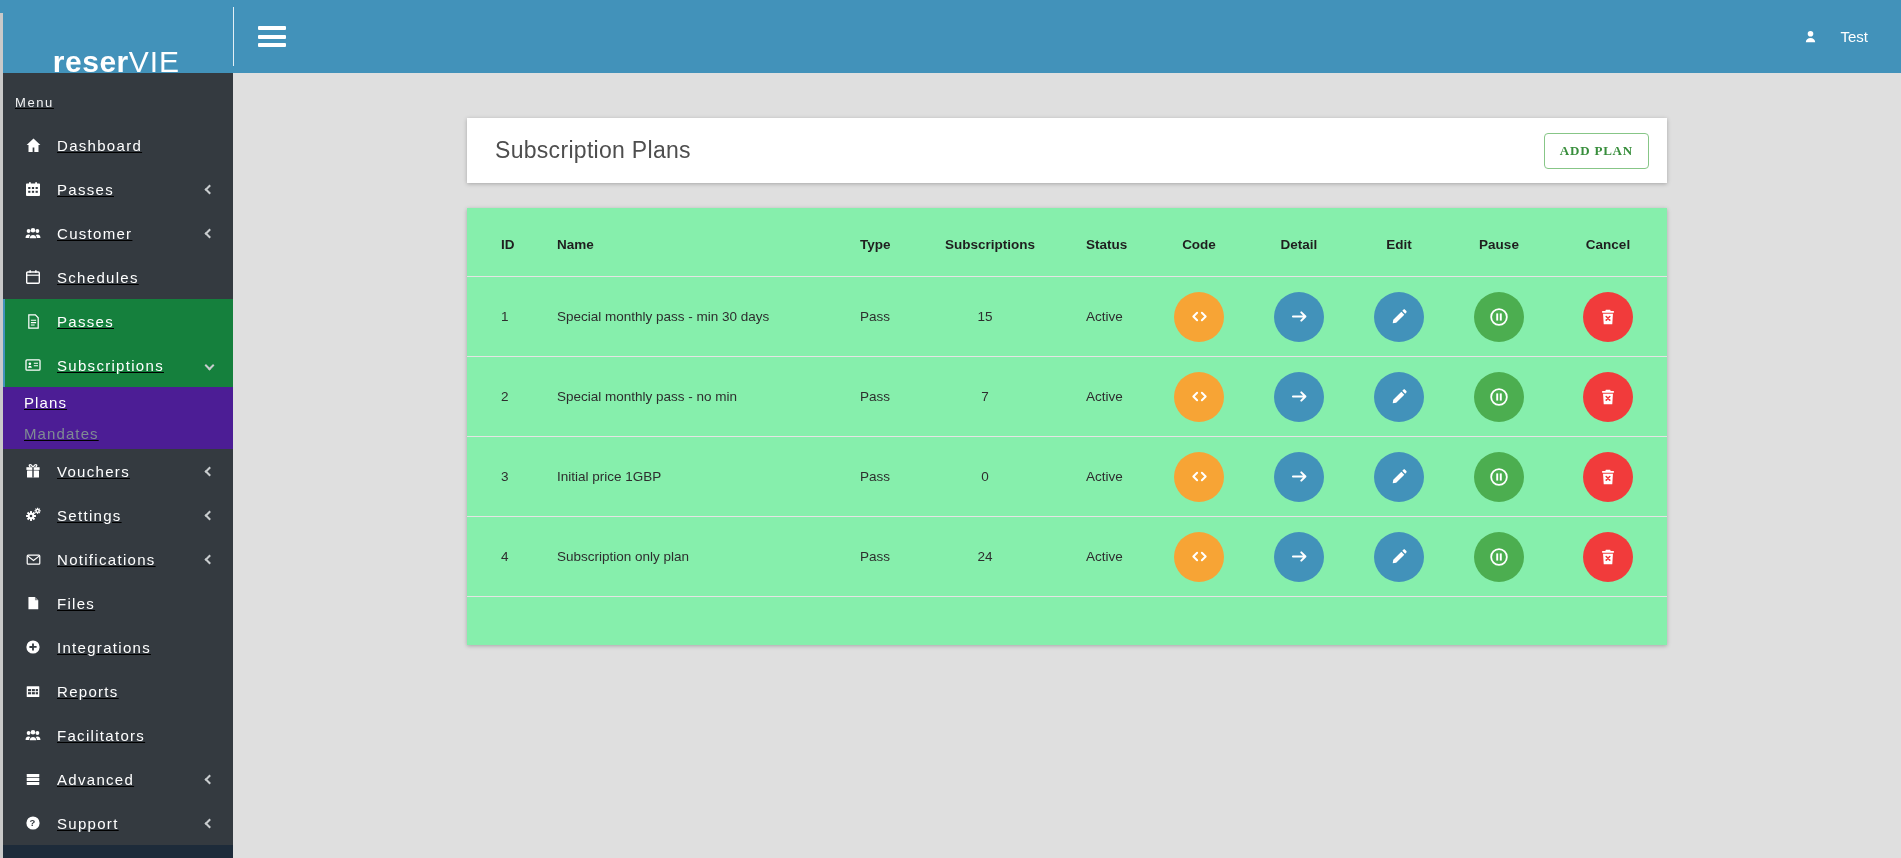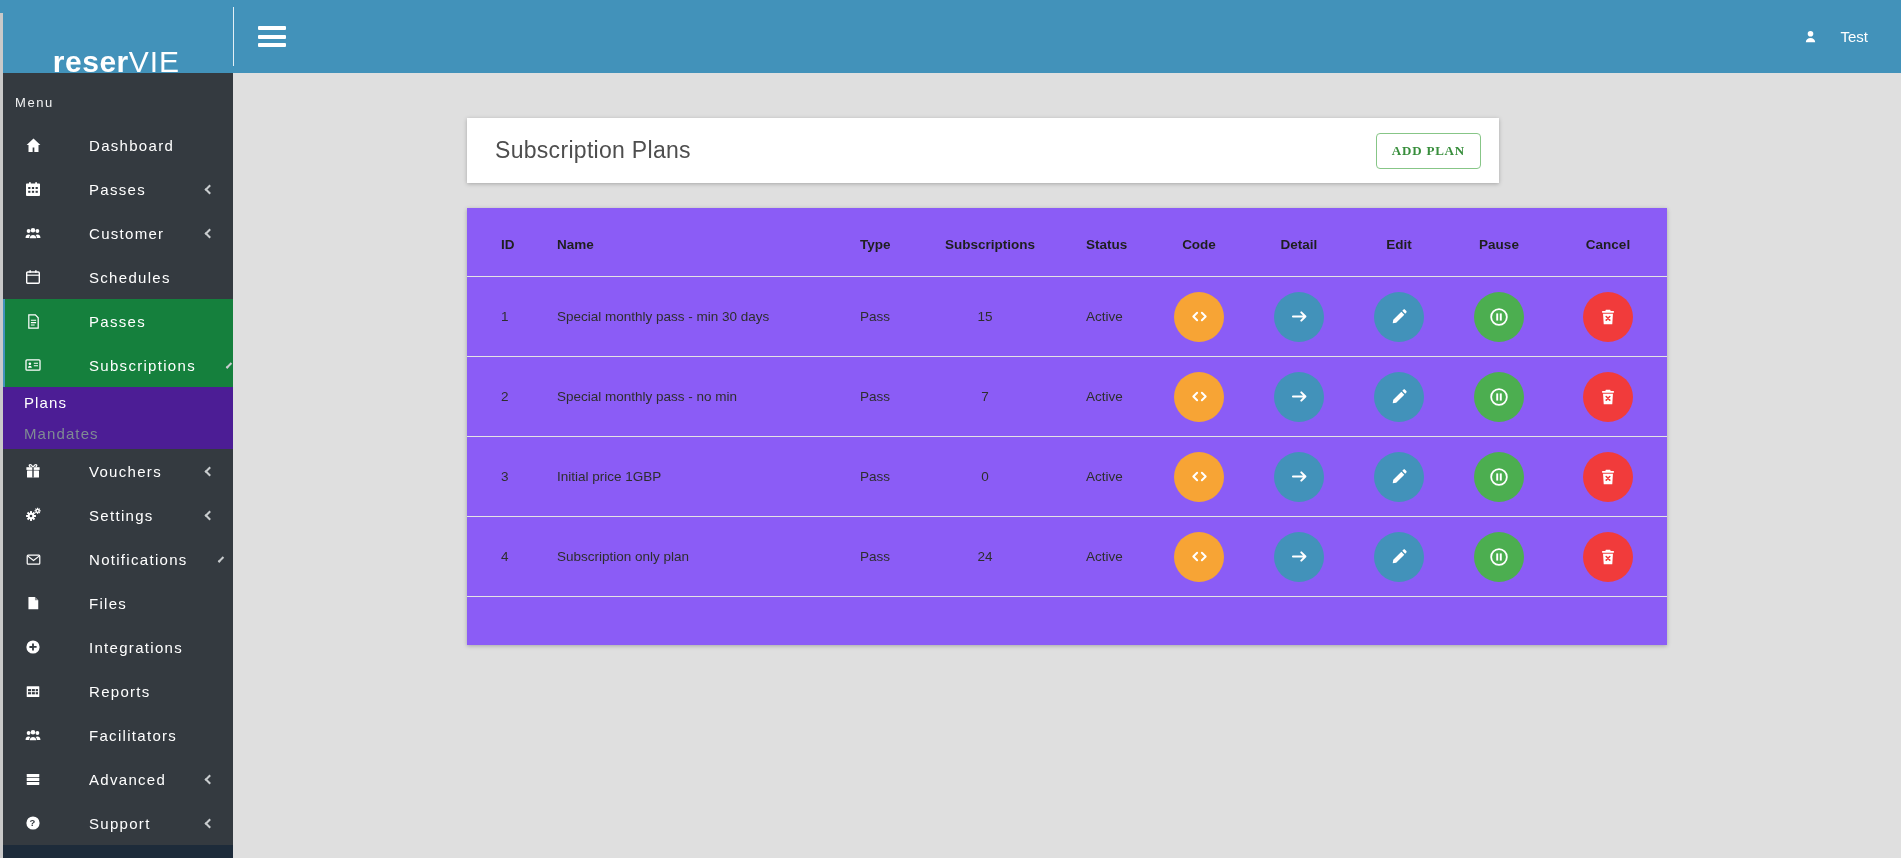--- a/index.html
+++ b/index.html
@@ -18,55 +18,55 @@
   .topbar-divider { position:absolute; left:233px; top:7px; height:59px; width:1px;
     background:rgba(255,255,255,.85); }
   .hamburger { position:absolute; left:258px; top:26px; width:28px; height:21px;
     display:flex; flex-direction:column; justify-content:space-between; cursor:pointer; }
   .hamburger i { display:block; height:4px; border-radius:1px; background:#fff; }
   .topuser { position:absolute; right:33px; top:0; height:73px; display:flex;
     align-items:center; gap:22px; color:#fff; font-size:15px; cursor:pointer; }
 
   
   .sidebar { position:absolute; top:73px; left:0; width:233px; height:785px;
-    background:#343a40; z-index:5; }
+    background:#343a40; z-index:5;text-decoration:underline; }
   .edge-strip { position:absolute; left:0; top:13px; width:3px; height:845px;
     background:#c9c9c9; z-index:40; }
   .menu-label { padding:22px 15px 0 15px; color:#f2f3f4; font-size:13px;
     letter-spacing:1.6px; height:38px; }
   .nav { margin-top:12px; }
   .side-item { display:flex; align-items:center; height:44px; padding:0 20px 0 24px;
-    color:#fff; font-size:15px; letter-spacing:1.3px; cursor:pointer;gap:32px; }
+    color:#fff; font-size:15px; letter-spacing:1.3px; cursor:pointer; }
   .side-item .ico { width:18px; height:17px; margin-right:15px; flex:0 0 18px;
     display:flex; align-items:center; justify-content:center; }
   .chev { width:7px; height:7px; border-left:2px solid #c8ccce;
     border-bottom:2px solid #c8ccce; margin-left:auto; }
   .chev-left { transform:rotate(45deg); }
   .chev-down { border-left:none; border-right:2px solid #c8ccce; transform:rotate(45deg); }
   .active-wrap { background:#15803d; border-left:5px solid #4292ba; }
   .active-wrap .side-item { padding-left:19px; }
   .submenu { background:#4c1d95; }
   .sub-item { display:flex; align-items:center; height:31px; padding-left:24px;
     color:#fff; font-size:15px; letter-spacing:1.1px; cursor:pointer; }
   .sub-item.muted { color:#7f8b93; }
   .bottom-strip { position:absolute; bottom:0; left:3px; width:230px; height:13px;
     background:#1d2b3a; }
 
   
-  .header-card { position:absolute; left:467px; top:118px; width:1032px; height:65px;
+  .header-card { position:absolute; left:467px; top:118px; width:1200px; height:65px;
     background:#fff; box-shadow:0 1px 4px rgba(0,0,0,.25); display:flex;
     align-items:center; padding:0 18px 0 28px; z-index:2; }
   .page-title { font-size:23px; color:#4e4e4e; font-weight:400; letter-spacing:.3px; }
   .add-btn { margin-left:auto; background:#fff; border:1px solid #87c687;
     border-radius:4px; color:#388e3c; font-weight:700; font-size:13px;
     letter-spacing:.8px; padding:9px 15px; cursor:pointer;
     font-family:Liberation Serif, serif; }
 
   .table-card { position:absolute; left:467px; top:208px; width:1200px; height:437px;
-    background:#8b5cf6; box-shadow:0 1px 4px rgba(0,0,0,.25); }
+    background:#86efac; box-shadow:0 1px 4px rgba(0,0,0,.25); }
   table { width:1200px; table-layout:fixed; border-collapse:collapse; }
   col.c1{width:90px} col.c2{width:303px} col.c3{width:85px} col.c4{width:80px}
   col.c5{width:124px} col.c6{width:100px} col.c7{width:100px} col.c8{width:100px}
   col.c9{width:100px} col.c10{width:118px}
   th { font-size:13.5px; font-weight:700; color:#1f1f1f; text-align:left;
     padding:29px 0 24px 0; border-bottom:1px solid #e4e4e4; }
   td { font-size:13.5px; color:#2e2e2e; height:80px; border-bottom:1px solid #e4e4e4;
     text-align:left; vertical-align:middle; }
   th:nth-child(1), td:nth-child(1) { padding-left:34px; }
   th:nth-child(5), td:nth-child(5) { padding-left:61px; }

